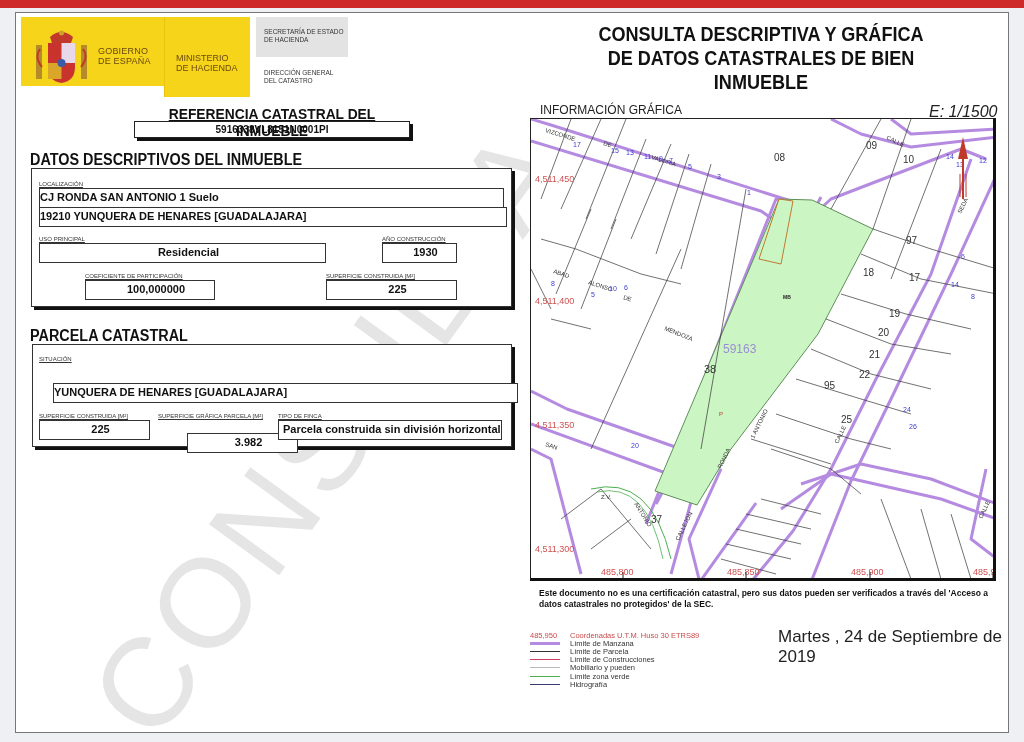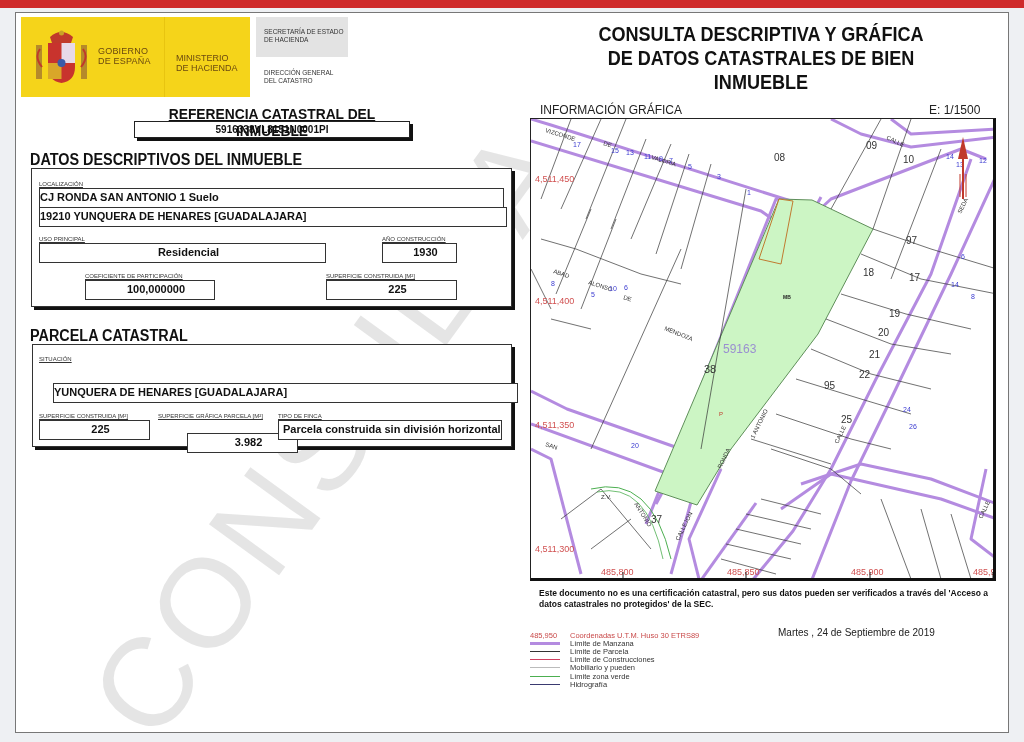--- a/index.html
+++ b/index.html
@@ -2,21 +2,21 @@
 <html><head>
 <meta charset="utf-8">
 <style>
   * { box-sizing: border-box; margin: 0; padding: 0; }
   html, body { width: 1024px; height: 742px; overflow: hidden; background: #eef0f3; font-family: "Liberation Sans", sans-serif; color: #111; }
   .topbar { position: absolute; left: 0; top: 0; width: 1024px; height: 8px; background: #cf2a2a; }
   .page { position: absolute; left: 15px; top: 12px; width: 994px; height: 721px; background: #fff; border: 1px solid #777; }
 
   
   .logo { position: absolute; left: 20px; top: 17px; width: 327px; height: 80px; }
-  .logo .gob { position: absolute; left: 0; top: 0; width: 143px; height: 80px; background: #f5d41a; }
+  .logo .gob { position: absolute; left: 0; top: 0; width: 143px; height: 69px; background: #f5d41a; }
   .logo .min { position: absolute; left: 143px; top: 0; width: 86px; height: 80px; background: #f5d41a; border-left: 1px solid #e8c410; }
   .logo .sec { position: absolute; left: 235px; top: 0; width: 92px; height: 40px; background: #e3e3e3; }
   .logo .dir { position: absolute; left: 235px; top: 44px; width: 92px; height: 36px; }
   .logo .t1 { position: absolute; left: 77px; top: 29px; font-size: 9px; line-height: 10px; color: #6b4a10; letter-spacing: 0.2px; }
   .logo .t2 { position: absolute; left: 11px; top: 36px; font-size: 9px; line-height: 10px; color: #6b4a10; }
   .logo .t3 { position: absolute; left: 8px; top: 11px; font-size: 6.5px; line-height: 8px; color: #333; }
   .logo .t4 { position: absolute; left: 8px; top: 8px; font-size: 6.5px; line-height: 8px; color: #333; }
   .crest { position: absolute; left: 13px; top: 10px; width: 55px; height: 60px; }
 
   .main-title { position: absolute; left: 560px; top: 22px; width: 400px; text-align: center; font-size: 21px; line-height: 24px; font-weight: bold; transform: scaleX(0.86); transform-origin: center top; color: #111; }
@@ -28,26 +28,26 @@
   .section-title { position: absolute; font-size: 16px; font-weight: bold; transform: scaleX(0.9); transform-origin: left; }
   .panel { position: absolute; border: 1px solid #333; box-shadow: 3px 3px 0 #111; background: #fff; }
   .tiny { position: absolute; font-size: 6px; color: #333; text-decoration: underline; text-transform: uppercase; white-space: nowrap; }
   .field { position: absolute; border: 1px solid #333; font-size: 11px; font-weight: bold; line-height: 17px; white-space: nowrap; overflow: hidden; background: #fff; }
   .field.c { text-align: center; padding-left: 12px; }
 
   .watermark { position: absolute; left: 30px; top: 390px; font-size: 126px; color: rgba(160,160,160,0.28); transform: rotate(-54deg); transform-origin: left top; letter-spacing: 6px; white-space: nowrap; pointer-events: none; font-family: "Liberation Sans", sans-serif; top: 700px; }
 
   
   .map-label { position: absolute; left: 539px; top: 103px; font-size: 12px; color: #222; }
-  .map-scale { position: absolute; left: 928px; top: 103px; font-size: 12px; color: #222; }
+  .map-scale { position: absolute; left: 928px; top: 103px; font-size: 16px; color: #222; font-style: italic; }
   .map { position: absolute; left: 529px; top: 117px; width: 466px; height: 463px; border: 1px solid #222; border-right: 3px solid #111; border-bottom: 3px solid #111; background: #fff; overflow: hidden; }
   .map svg { position: absolute; left: 0; top: 0; }
 
   .disclaimer { position: absolute; left: 538px; top: 587px; width: 460px; font-size: 8.5px; font-weight: bold; line-height: 11px; color: #111; }
-  .date { position: absolute; left: 777px; top: 626px; font-size: 10px; color: #222; }
+  .date { position: absolute; left: 777px; top: 626px; font-size: 17px; color: #222; }
   .legend { position: absolute; left: 529px; top: 630px; font-size: 7.5px; color: #333; }
   .legend .row { height: 8.2px; display: flex; align-items: center; }
   .legend .sw { width: 30px; height: 2px; margin-right: 10px; }
   .legend .coord { color: #c94a4a; }
 </style>
 </head>
 <body>
 
 <div class="topbar"></div>
 

